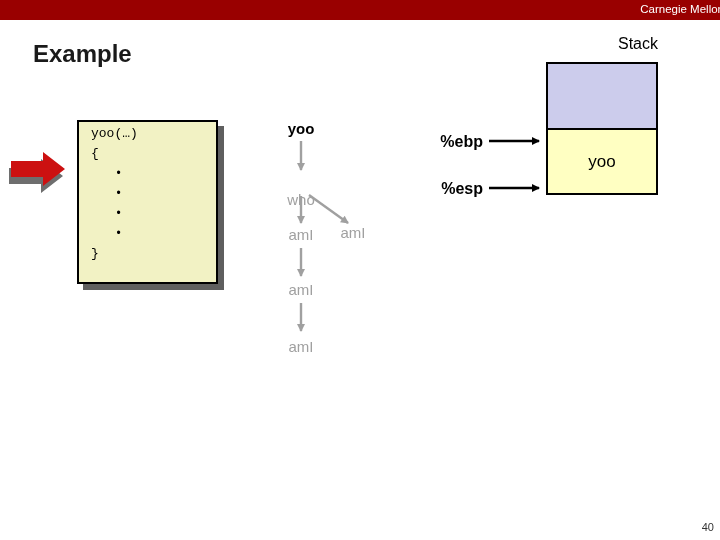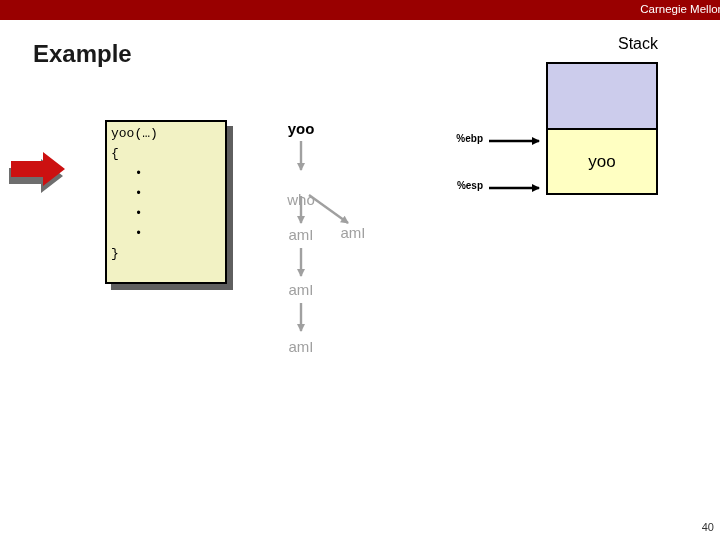--- a/index.html
+++ b/index.html
@@ -16,25 +16,25 @@
   
   .title { position:absolute; left:33px; top:42px; font-size:24px; font-weight:bold;
            color:#1a1a1a; line-height:1; }
 
   
   .red-arrow { position:absolute; left:9px; top:149px; width:64px; height:50px; }
   .red-arrow .shadow { fill:var(--arrow-shadow,#6e6e6e); }
   .red-arrow .head   { fill:var(--arrow-red,#cc1111); }
 
   
-  .code-box { position:absolute; left:77px; top:120px; width:122px; height:164px;
+  .code-box { position:absolute; left:77px; top:120px; width:141px; height:164px;
               background:var(--code-bg,#f2f2c4); border:2px solid #000;
               box-shadow:6px 6px 0 var(--code-shadow,#5f5f5f);
               font-family:"Liberation Mono", monospace; font-size:13px;
-              color:#000; padding:2px 4px;margin-left:28px; }
+              color:#000; padding:2px 12px; }
   .code-line { line-height:20px; white-space:pre; }
   .code-line.ind-bullet { padding-left:24px; font-size:12px; }
   .code-line.ind-code   { padding-left:18px; }
 
   
   .chain { position:absolute; transform:translateX(-50%); font-size:15px;
            color:var(--chain-gray,#a0a0a0); line-height:1; white-space:nowrap; }
   .chain.root { color:#000; font-weight:bold; }
 
   
@@ -45,21 +45,21 @@
   
   .stack-label { position:absolute; left:546px; top:35px; width:112px; text-align:right;
                  font-size:16px; color:#000; }
   .stack-box { position:absolute; left:546px; top:62px; width:112px; height:133px;
                border:2px solid #000; background:var(--frame-yellow,#ffffc2); }
   .frame-top { height:66px; background:var(--frame-purple,#ccccec); border-bottom:2px solid #000; }
   .frame-bottom { height:63px; display:flex; align-items:center; justify-content:center;
                   font-size:17px; color:#000; }
 
   .reg { position:absolute; width:52px; text-align:right; font-weight:bold;
-         font-size:10px; color:#000; line-height:1; }
+         font-size:16px; color:#000; line-height:1; }
   .reg.ebp { left:431px; top:134px; }
   .reg.esp { left:431px; top:181px; }
 
   .page-num { position:absolute; right:6px; top:521px; font-size:11px; color:#333; }
 </style>
 </head>
 <body>
 
 <div class="slide">
 

